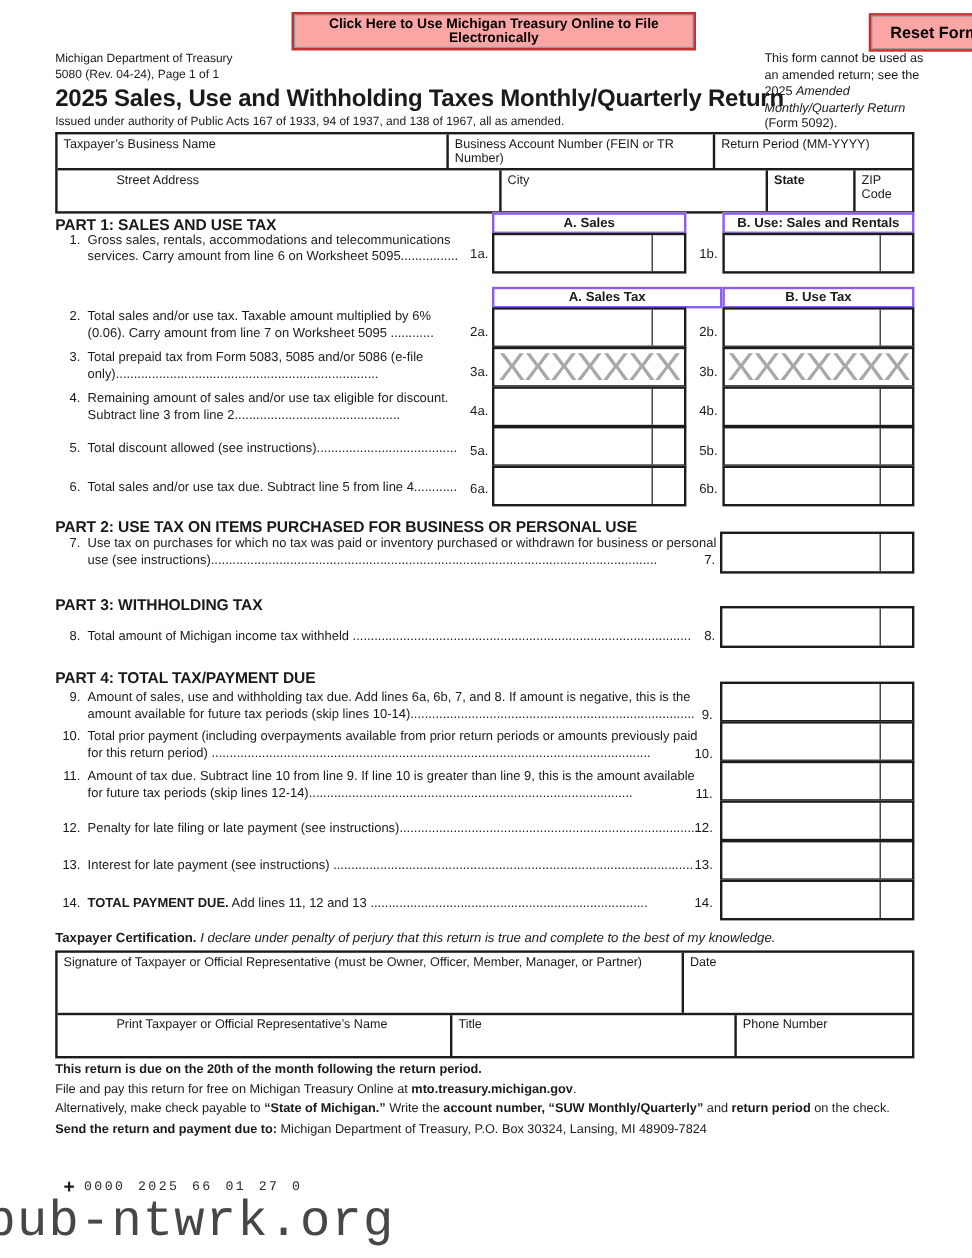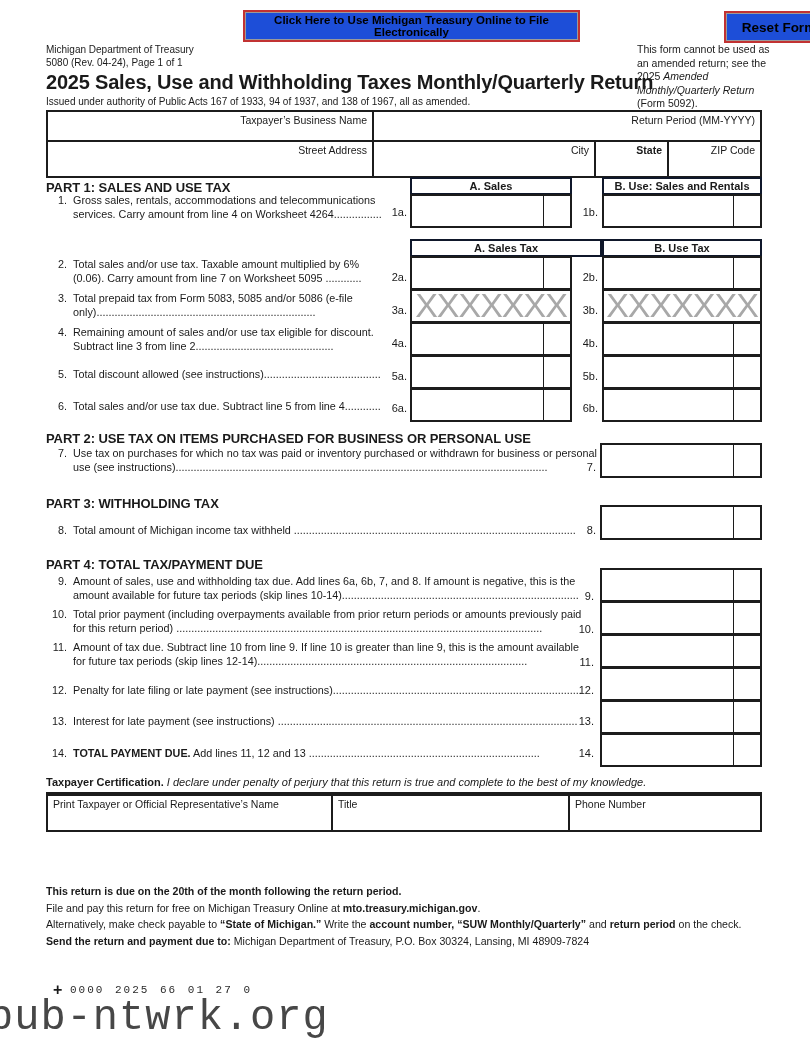--- a/index.html
+++ b/index.html
@@ -1,42 +1,42 @@
 <!DOCTYPE html>
 <html><head>
 <meta charset="utf-8">
 <style>
   html,body{margin:0;padding:0;background:#fff;}
   .page{position:relative;width:810px;height:1048px;background:#fff;overflow:hidden;
         font-family:"Liberation Sans",sans-serif;color:#1a1a1a;}
   .abs{position:absolute;}
   
-  .btn{position:absolute;background:#1d4ed8;border:2px solid #c23232;box-shadow:inset 0 0 0 1px #9a9a9a;
+  .btn{position:absolute;background:#fca5a5;border:2px solid #c23232;box-shadow:inset 0 0 0 1px #9a9a9a;
        font-family:"Liberation Sans",sans-serif;font-weight:bold;color:#000;cursor:pointer;}
   .btn.mto{left:243px;top:10px;width:337px;height:32px;font-size:11.5px;}
   .btn.reset{left:724px;top:11px;width:110px;height:32px;font-size:13.5px;}
   
   .agency{left:46px;top:44px;font-size:10px;line-height:12.5px;}
   .note{left:637px;top:43px;width:142px;font-size:10.5px;line-height:13.5px;}
   .i{font-style:italic;}
   .b{font-weight:bold;}
   .title{left:46px;top:71px;font-size:20px;font-weight:bold;letter-spacing:-0.2px;margin:0;}
   .authority{left:46px;top:96px;font-size:10px;}
   
-  .info{left:46px;top:110px;width:716px;border:2px solid #1c1c1c;box-sizing:border-box;text-align:right;}
+  .info{left:46px;top:110px;width:716px;border:2px solid #1c1c1c;box-sizing:border-box;}
   .irow{display:flex;}
-  .irow2{border-top:2px solid #1c1c1c;}
+  .irow2{border-top:2px solid #1c1c1c;padding-left:44px;}
   .icell{box-sizing:border-box;border-right:2px solid #1c1c1c;padding:2px 5px;font-size:10.5px;}
   .icell:last-child{border-right:none;flex:1;}
   .h28{height:28px;}.h34{height:34px;}
   .w326{width:326px;}.w222{width:222px;}.w73{width:73px;font-weight:bold;}
   
   .part{font-size:13px;font-weight:bold;letter-spacing:-0.1px;text-align:center;}
   
-  .hdrbox{position:absolute;height:18px;border:2px solid #0f172a;box-sizing:border-box;
+  .hdrbox{position:absolute;height:18px;border:2px solid #8b5cf6;box-sizing:border-box;
           text-align:center;font-size:11px;font-weight:bold;line-height:14px;background:#fff;}
   
   .amt{position:absolute;width:162px;height:34px;border:2px solid #1c1c1c;background:#fff;box-sizing:border-box;}
   .amt .cents{position:absolute;right:26px;top:0;bottom:0;width:0;border-left:1.5px solid #1c1c1c;}
   .amt.wb{width:160px;}
   .amt.crossed{display:flex;align-items:center;justify-content:center;overflow:hidden;}
   .xs{font-size:34px;line-height:30px;color:#a8a8a8;letter-spacing:-1px;transform:scaleY(0.95);}
   
   .liner{position:absolute;display:flex;font-size:10.8px;line-height:13.8px;}
   .liner .num{min-width:17px;text-align:right;padding-right:6px;}
@@ -71,38 +71,39 @@
   </div>
 
   <div class="abs note"><span>This form cannot be used as an amended return; see the 2025 </span><span class="i">Amended Monthly/Quarterly Return</span><span> (Form 5092).</span></div>
 
   <h1 class="abs title">2025 Sales, Use and Withholding Taxes Monthly/Quarterly Return</h1>
   <div class="abs authority">Issued under authority of Public Acts 167 of 1933, 94 of 1937, and 138 of 1967, all as amended.</div>
 
   <div class="abs info">
     <div class="irow">
       <div class="icell w326 h28"><span>Taxpayer’s Business Name</span></div>
+      <div class="icell w222 h28"><span>Business Account Number (FEIN or TR Number)</span></div>
       <div class="icell h28"><span>Return Period (MM-YYYY)</span></div>
     </div>
     <div class="irow irow2">
       <div class="icell w326 h34"><span>Street Address</span></div>
       <div class="icell w222 h34"><span>City</span></div>
       <div class="icell w73 h34"><span>State</span></div>
       <div class="icell h34"><span>ZIP Code</span></div>
     </div>
   </div>
 
   <div class="abs part" style="left:46px;top:180px;">PART 1: SALES AND USE TAX</div>
 
   <div class="hdrbox" style="left:410px;top:177px;width:162px;">A. Sales</div>
   <div class="hdrbox" style="left:602px;top:177px;width:160px;">B. Use: Sales and Rentals</div>
 
   <div class="liner" style="left:50px;top:194px;width:332px;">
       <span class="num">1.</span>
-      <span class="txt">Gross sales, rentals, accommodations and telecommunications services. Carry amount from line 4 on Worksheet 4264................</span>
+      <span class="txt">Gross sales, rentals, accommodations and telecommunications services. Carry amount from line 6 on Worksheet 5095................</span>
     </div>
   <span class="sub" style="left:377px;top:206px;">1a.</span>
   <div class="amt" style="left:410px;top:194px;">
       <i class="cents"></i>
     </div>
   <span class="sub" style="left:568px;top:206px;">1b.</span>
   <div class="amt wb" style="left:602px;top:194px;">
       <i class="cents"></i>
     </div>
 
@@ -246,20 +247,24 @@
       <span class="txt"><span class="b">TOTAL PAYMENT DUE.</span><span> Add lines 11, 12 and 13 .............................................................................</span></span>
     </div>
   <span class="sub" style="left:564px;top:747px;">14.</span>
   <div class="amt" style="left:600px;top:733px;">
       <i class="cents"></i>
     </div>
 
   <div class="abs" style="left:46px;top:776px;font-size:11px;"><span class="b">Taxpayer Certification.</span><span class="i"> I declare under penalty of perjury that this return is true and complete to the best of my knowledge.</span></div>
 
   <div class="abs cert">
+    <div class="irow">
+      <div class="ccell w522 h50"><span>Signature of Taxpayer or Official Representative (must be Owner, Officer, Member, Manager, or Partner)</span></div>
+      <div class="ccell h50"><span>Date</span></div>
+    </div>
     <div class="irow irow2">
       <div class="ccell w285 h34"><span>Print Taxpayer or Official Representative’s Name</span></div>
       <div class="ccell w237 h34"><span>Title</span></div>
       <div class="ccell h34"><span>Phone Number</span></div>
     </div>
   </div>
 
   <div class="abs foot b" style="top:885px;">This return is due on the 20th of the month following the return period.</div>
   <div class="abs foot" style="top:902px;"><span>File and pay this return for free on Michigan Treasury Online at </span><span class="b">mto.treasury.michigan.gov</span><span>.</span></div>
   <div class="abs foot" style="top:918px;"><span>Alternatively, make check payable to </span><span class="b">“State of Michigan.”</span><span> Write the </span><span class="b">account number, “SUW Monthly/Quarterly”</span><span> and </span><span class="b">return period</span><span> on the check.</span></div>

